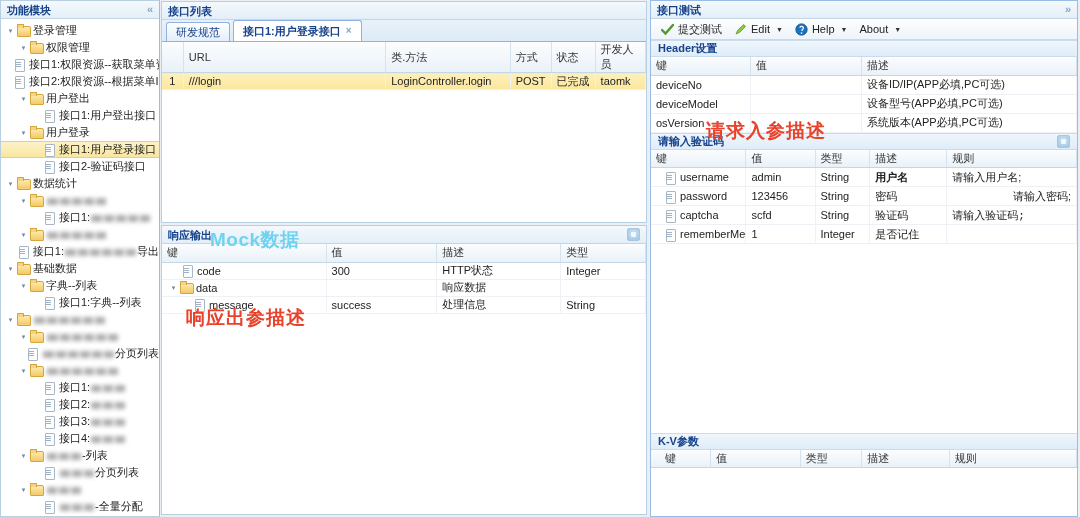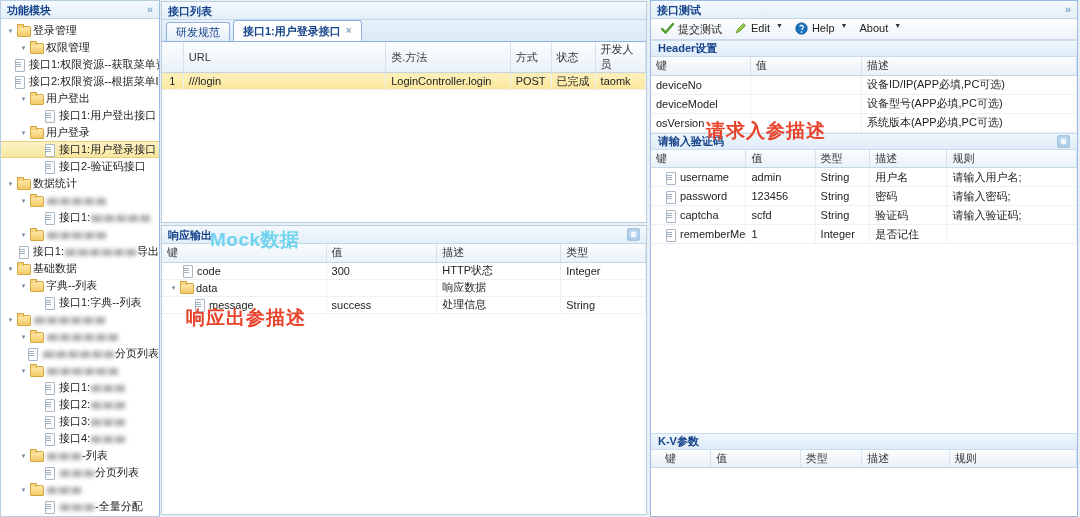--- a/index.html
+++ b/index.html
@@ -92,21 +92,21 @@
   .anno-cyan { color:#6fd2ef; font-size:19px; letter-spacing:.5px; text-shadow:0 0 1px rgba(255,255,255,.6); }
   .anno-red { color:#e8422b; font-size:19px; letter-spacing:1px; }
 
   
   .right { width: 428px; height:517px; margin-left:2px; display:flex; flex-direction:column; background:#fff; border:1px solid #99bbe8; }
   .toolbar {
     height: 21px; display:flex; align-items:center; gap:4px; padding:0 6px;
     background: linear-gradient(to bottom,#fefefe,#eef4fa);
     border-bottom:1px solid #c9d9e7;
   }
-  .tb-item { display:flex; align-items:flex-start; gap:4px; font-size:11px; color:#222; padding:0 4px; height:14px; }
+  .tb-item { display:flex; align-items:center; gap:4px; font-size:11px; color:#222; padding:0 4px; height:14px; }
   .tb-item .caret { font-size:7px; color:#333; margin-left:2px;}
   .sec-hd {
     height:17px; line-height:17px; font-size:11px; font-weight:bold; color:#15428b;
     background: linear-gradient(to bottom,#eff6fc,#dfecf8);
     border-top:1px solid #c9dced; border-bottom:1px solid #c9dced;
     padding:0 7px; display:flex; align-items:center; justify-content:space-between;
   }
   .collapse-btn {
     width:13px; height:13px; border-radius:2px;
     background: radial-gradient(circle at 50% 40%, #cfe4f5, #9dc4e4);
@@ -506,48 +506,48 @@
           <tr>
             <td style="padding: 0px; height: 19px;">
               <span style="display:flex;align-items:center;">
                 <span style="display:inline-block;width:12px"></span>
                 <span class="ico ico-file"></span>
                 <span>username</span>
               </span>
             </td>
             <td style="height: 19px;">admin</td>
             <td style="height: 19px;">String</td>
-            <td style="height: 19px;">用户名</td>
+            <td style="height: 19px; font-weight: bold;">用户名</td>
             <td style="height: 19px;">请输入用户名;</td>
           </tr>
           <tr>
             <td style="padding: 0px; height: 19px;">
               <span style="display:flex;align-items:center;">
                 <span style="display:inline-block;width:12px"></span>
                 <span class="ico ico-file"></span>
                 <span>password</span>
               </span>
             </td>
             <td style="height: 19px;">123456</td>
             <td style="height: 19px;">String</td>
             <td style="height: 19px;">密码</td>
-            <td style="height: 19px;">请输入密码;</td>
+            <td style="height: 19px; text-align: right;">请输入密码;</td>
           </tr>
           <tr>
             <td style="padding: 0px; height: 19px;">
               <span style="display:flex;align-items:center;">
                 <span style="display:inline-block;width:12px"></span>
                 <span class="ico ico-file"></span>
                 <span>captcha</span>
               </span>
             </td>
             <td style="height: 19px;">scfd</td>
             <td style="height: 19px;">String</td>
             <td style="height: 19px;">验证码</td>
-            <td style="height: 19px;">请输入验证码;</td>
+            <td style="height: 19px; font-family: Liberation Mono, monospace;">请输入验证码;</td>
           </tr>
           <tr>
             <td style="padding: 0px; height: 19px; border-radius: 8px;">
               <span style="display:flex;align-items:center;">
                 <span style="display:inline-block;width:12px"></span>
                 <span class="ico ico-file"></span>
                 <span>rememberMe</span>
               </span>
             </td>
             <td style="height: 19px;">1</td>

